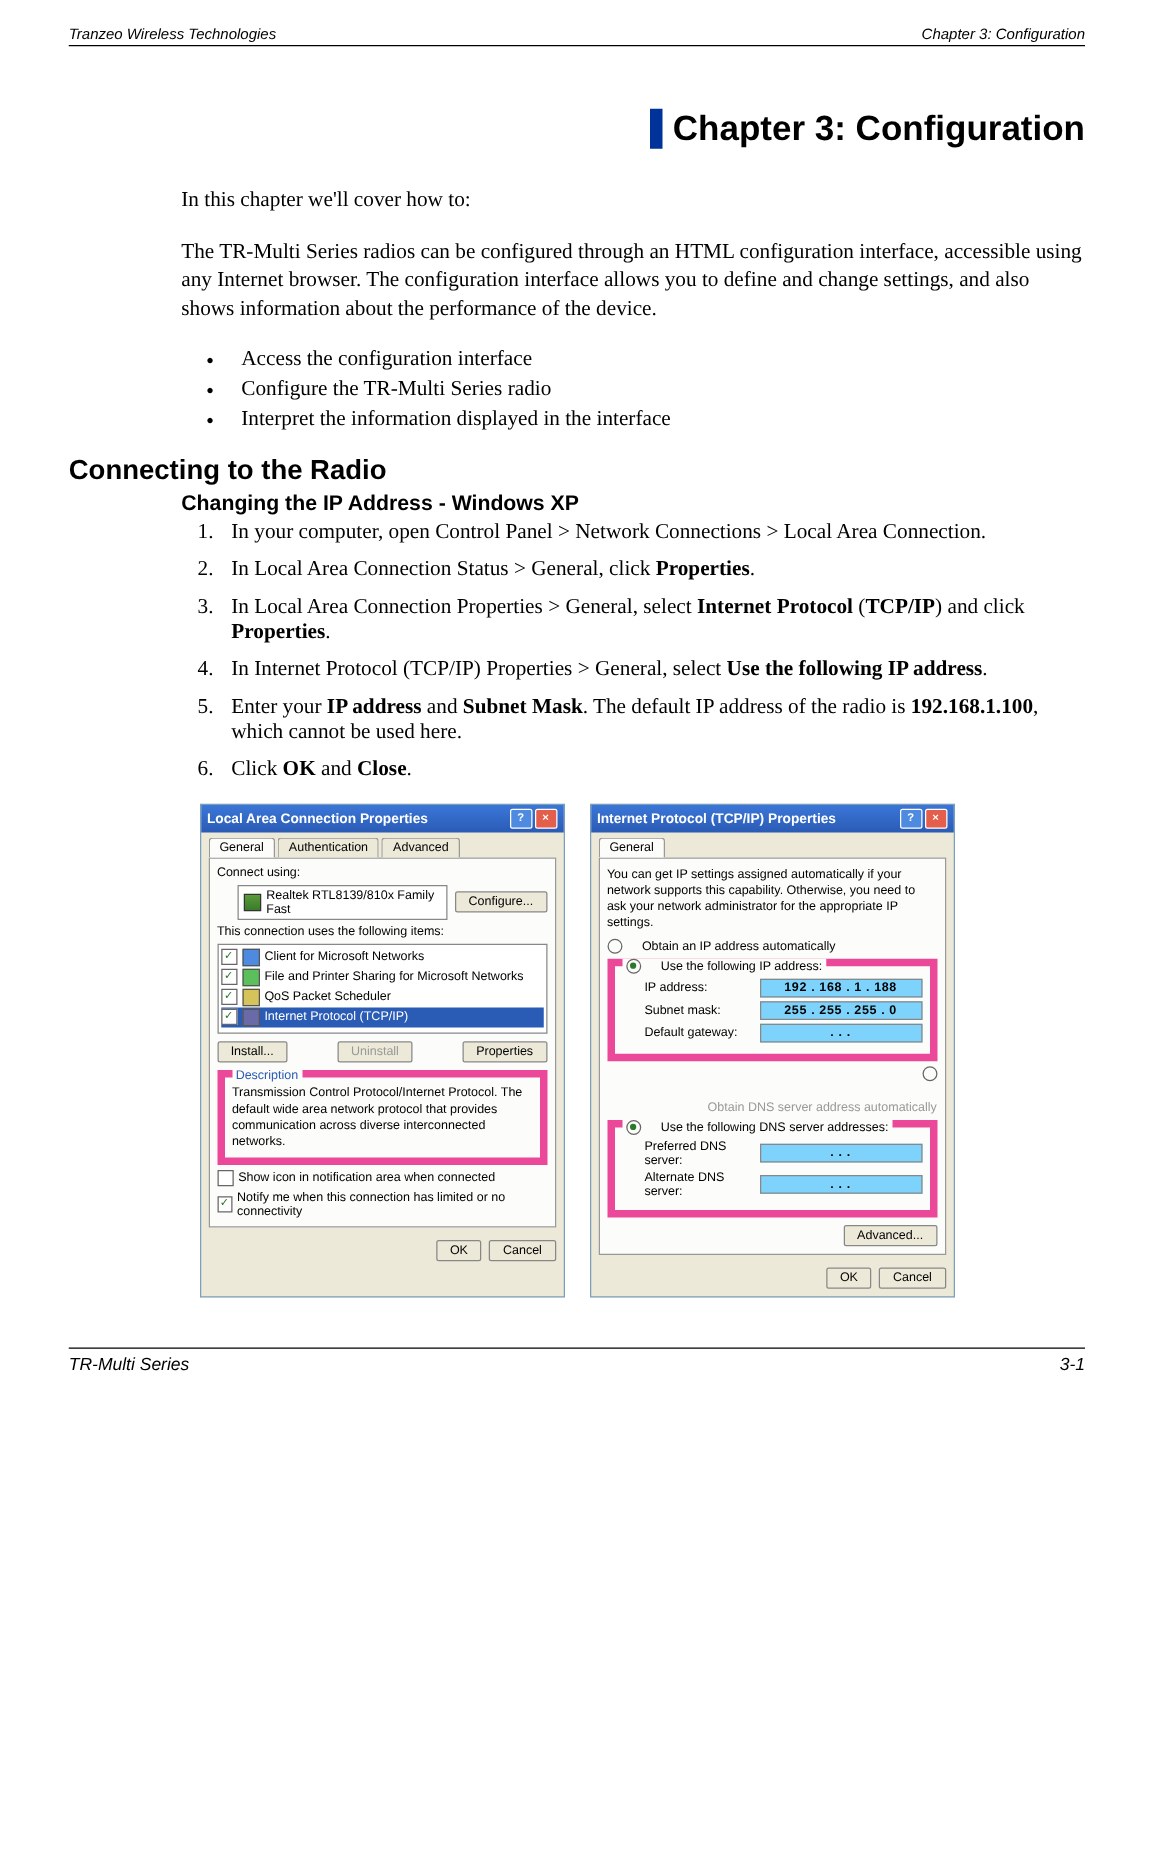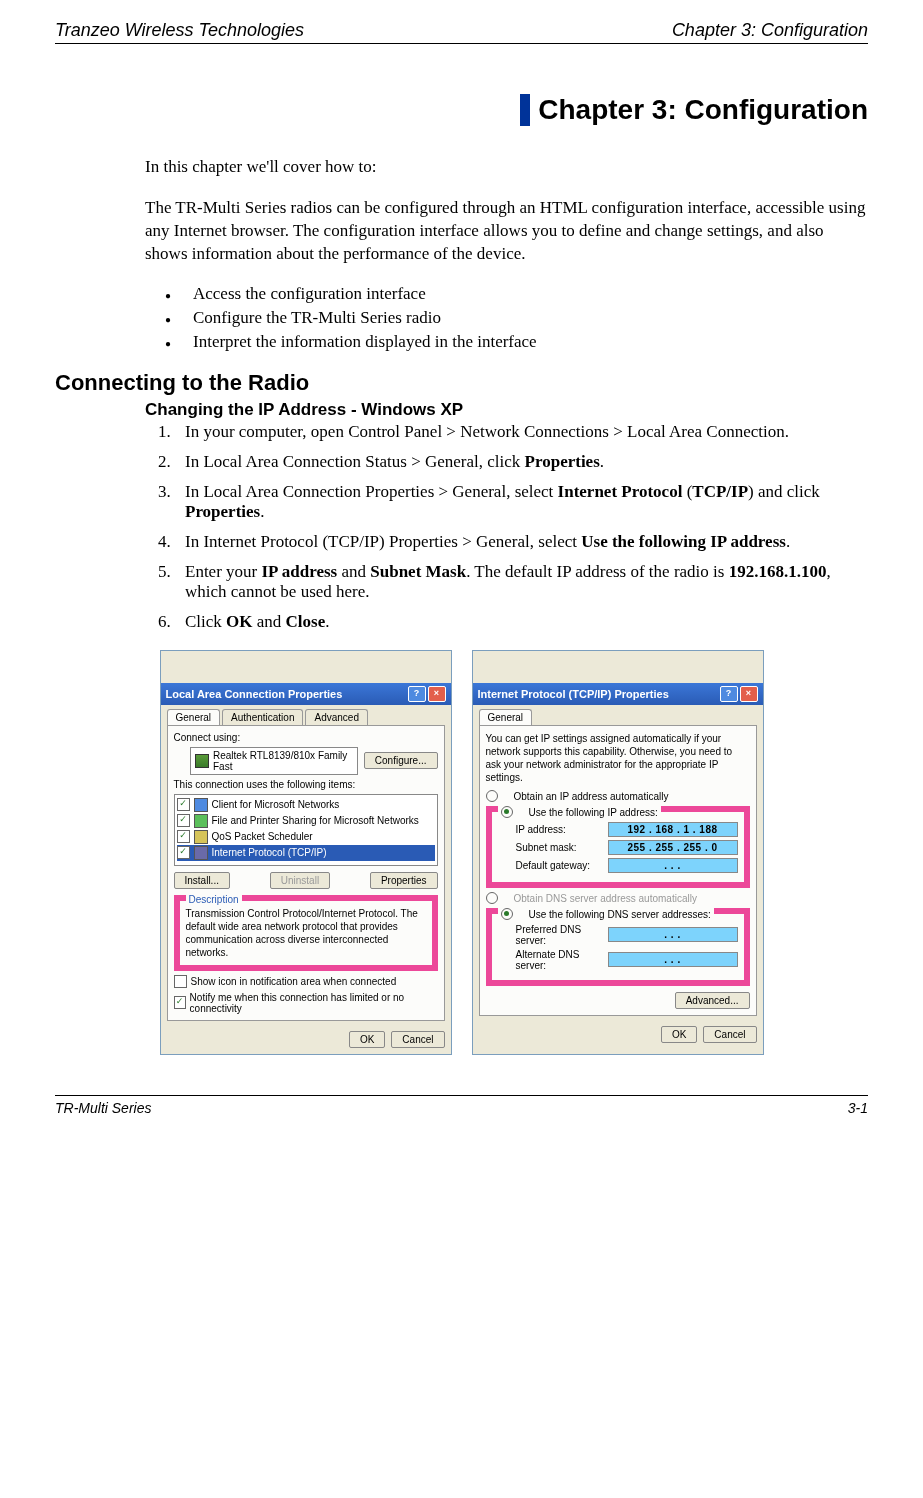--- a/index.html
+++ b/index.html
@@ -10,21 +10,21 @@
     color: #000;
     width: 923px;
   }
   .page {
     padding: 20px 55px 30px 55px;
   }
   .header {
     display: flex;
     justify-content: space-between;
     font-family: Arial, sans-serif;
-    font-size: 18px;
+    font-size: 12px;
     font-style: italic;
     border-bottom: 1.5px solid #000;
     padding-bottom: 2px;
     margin-bottom: 50px;
   }
   .chapter-title-row {
     display: flex;
     justify-content: flex-end;
     margin-bottom: 30px;
   }
@@ -92,21 +92,20 @@
   }
   .titlebar {
     background: linear-gradient(#3b77d8, #2a5bb5);
     color: #fff;
     padding: 3px 5px;
     display: flex;
     align-items: center;
     justify-content: space-between;
     font-weight: bold;
     font-size: 11px;
-    margin-top: 32px;
   }
   .tb-icons {
     display: flex;
     gap: 2px;
   }
   .tb-btn {
     width: 16px;
     height: 14px;
     background: #4e8ae0;
     border: 1px solid #fff;
@@ -276,21 +275,21 @@
     font-family: Arial, sans-serif;
     font-style: italic;
     font-size: 14px;
   }
   .radio-line {
     display: flex;
     align-items: flex-end;
     gap: 16px;
     margin: 4px 0;
   }
-  .radio-line.dis { color: #999; }
+  .radio-line.dis { color: #999; flex-direction: column; }
   .adv-row {
     display: flex;
     justify-content: flex-end;
     margin-top: 6px;
   }
 </style>
 </head>
 <body>
 
 <div class="page">

